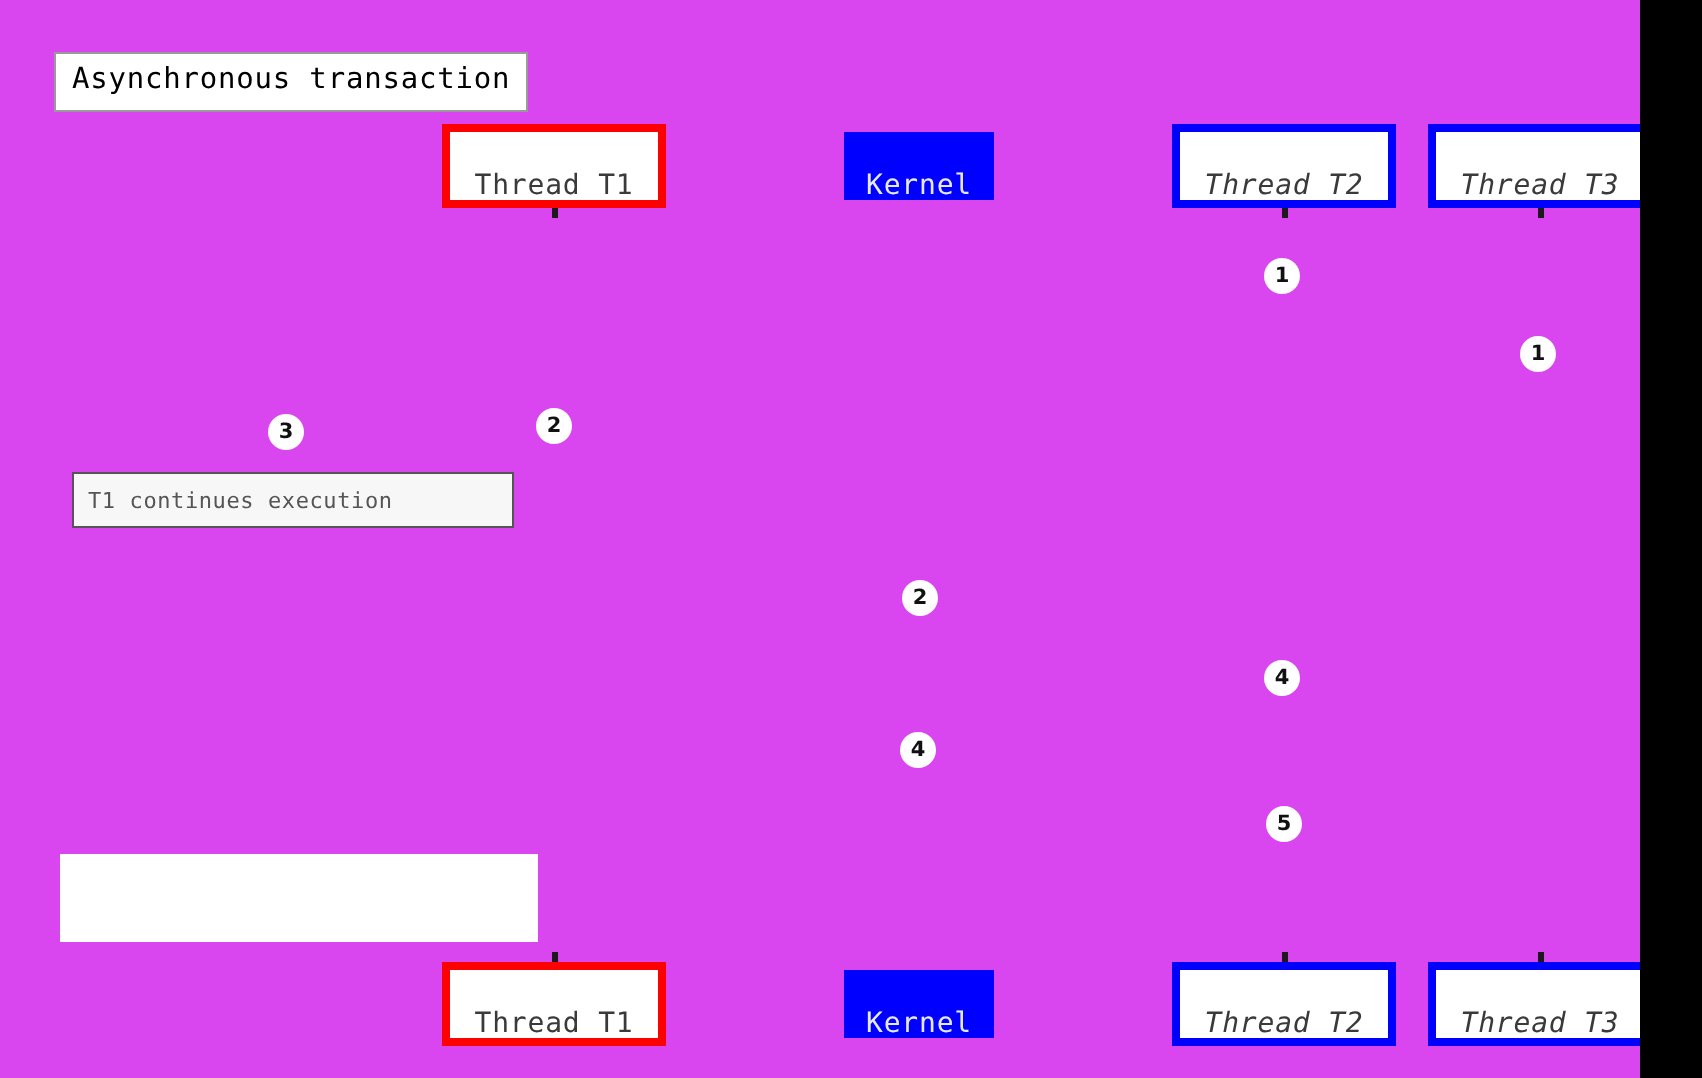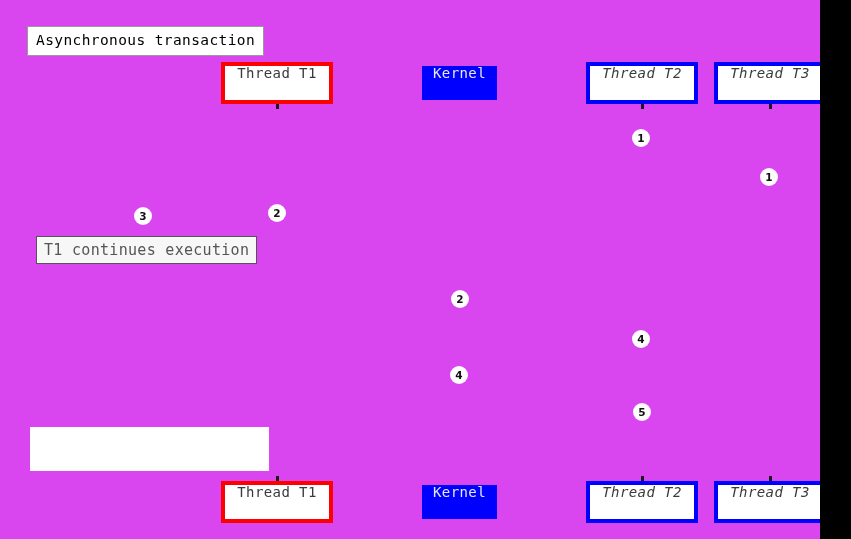--- a/index.html
+++ b/index.html
@@ -27,21 +27,21 @@
     letter-spacing: 0.4px;
     padding: 6px 8px 7px 8px;
     white-space: nowrap;
   }
 
   
   .lifeline-box {
     position: absolute;
     box-sizing: border-box;
     display: flex;
-    align-items: flex-start;
+    align-items: flex-end;
     justify-content: center;
     white-space: nowrap;
     font-size: 14px;
     letter-spacing: 0.4px;
     line-height: 1;
   }
   .lifeline-box.thread-red {
     background: #ffffff;
     border: 4px solid #ff0000;
     color: #3a3a3a;
@@ -83,21 +83,21 @@
     font-family: "DejaVu Sans", "Liberation Sans", sans-serif;
   }
 
   
   .note-box {
     position: absolute;
     box-sizing: border-box;
     background: #f7f7f7;
     border: 1px solid #555555;
     color: #555555;
-    font-size: 15px;
+    font-size: 11px;
     letter-spacing: 0.3px;
     display: flex;
     align-items: center;
     padding: 0 7px;
     white-space: nowrap;
     line-height: 1;
   }
   .blank-box {
     position: absolute;
     box-sizing: border-box;

